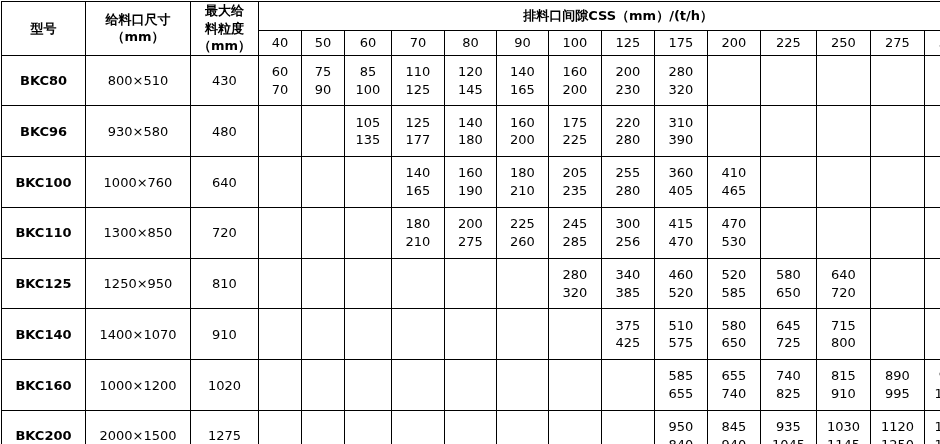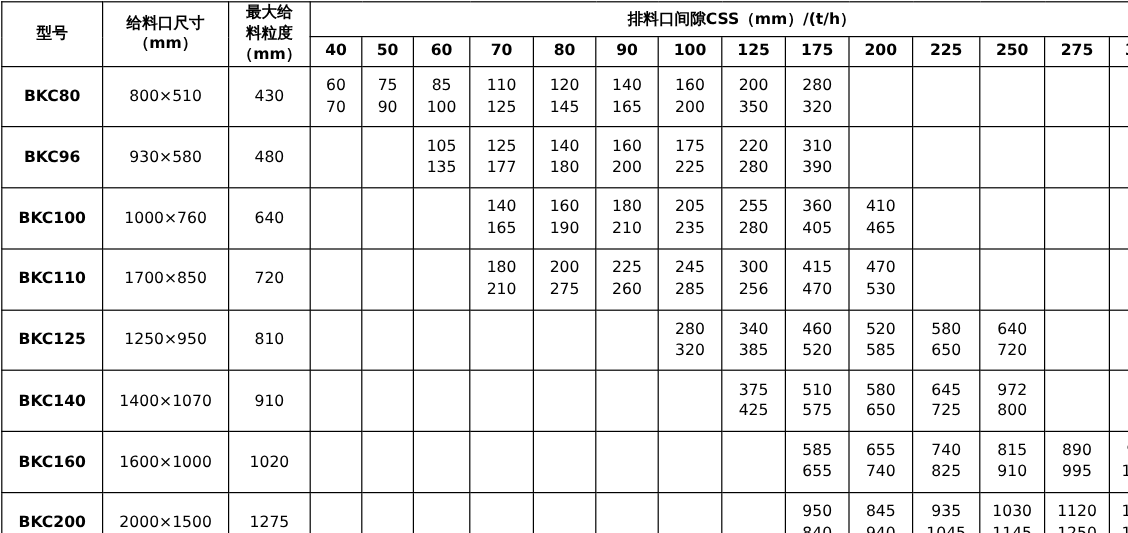--- a/index.html
+++ b/index.html
@@ -38,21 +38,21 @@
     line-height: 1.35;
   }
   th.hdr .l {
     display: block;
   }
   th.css-title {
     font-weight: bold;
     font-size: 15px;
   }
   th.css-num {
-    font-weight: bold;
+    font-weight: normal;
     font-size: 13px;
   }
   td.model {
     font-size: 14px;
     font-weight: bold;
   }
   td.feed, td.maxsize, td.power {
     font-size: 14px;
   }
   td.cap {
@@ -154,21 +154,21 @@
           <td class="cap">
             <span class="v">140</span>
             <span class="v">165</span>
           </td>
           <td class="cap">
             <span class="v">160</span>
             <span class="v">200</span>
           </td>
           <td class="cap">
             <span class="v">200</span>
-            <span class="v">350</span>
+            <span class="v">230</span>
           </td>
           <td class="cap">
             <span class="v">280</span>
             <span class="v">320</span>
           </td>
           <td class="cap empty">&nbsp;</td>
           <td class="cap empty">&nbsp;</td>
           <td class="cap empty">&nbsp;</td>
           <td class="cap empty">&nbsp;</td>
           <td class="cap empty">&nbsp;</td>
@@ -248,21 +248,21 @@
             <span class="v">410</span>
             <span class="v">465</span>
           </td>
           <td class="cap empty">&nbsp;</td>
           <td class="cap empty">&nbsp;</td>
           <td class="cap empty">&nbsp;</td>
           <td class="cap empty">&nbsp;</td>
         </tr>
         <tr>
           <td class="model">BKC110</td>
-          <td class="feed">1700×850</td>
+          <td class="feed">1300×850</td>
           <td class="maxsize">720</td>
           <td class="cap empty">&nbsp;</td>
           <td class="cap empty">&nbsp;</td>
           <td class="cap empty">&nbsp;</td>
           <td class="cap">
             <span class="v">180</span>
             <span class="v">210</span>
           </td>
           <td class="cap">
             <span class="v">200</span>
@@ -351,29 +351,29 @@
           </td>
           <td class="cap">
             <span class="v">580</span>
             <span class="v">650</span>
           </td>
           <td class="cap">
             <span class="v">645</span>
             <span class="v">725</span>
           </td>
           <td class="cap">
-            <span class="v">972</span>
+            <span class="v">715</span>
             <span class="v">800</span>
           </td>
           <td class="cap empty">&nbsp;</td>
           <td class="cap empty">&nbsp;</td>
         </tr>
         <tr>
           <td class="model">BKC160</td>
-          <td class="feed">1600×1000</td>
+          <td class="feed">1000×1200</td>
           <td class="maxsize">1020</td>
           <td class="cap empty">&nbsp;</td>
           <td class="cap empty">&nbsp;</td>
           <td class="cap empty">&nbsp;</td>
           <td class="cap empty">&nbsp;</td>
           <td class="cap empty">&nbsp;</td>
           <td class="cap empty">&nbsp;</td>
           <td class="cap empty">&nbsp;</td>
           <td class="cap empty">&nbsp;</td>
           <td class="cap">

